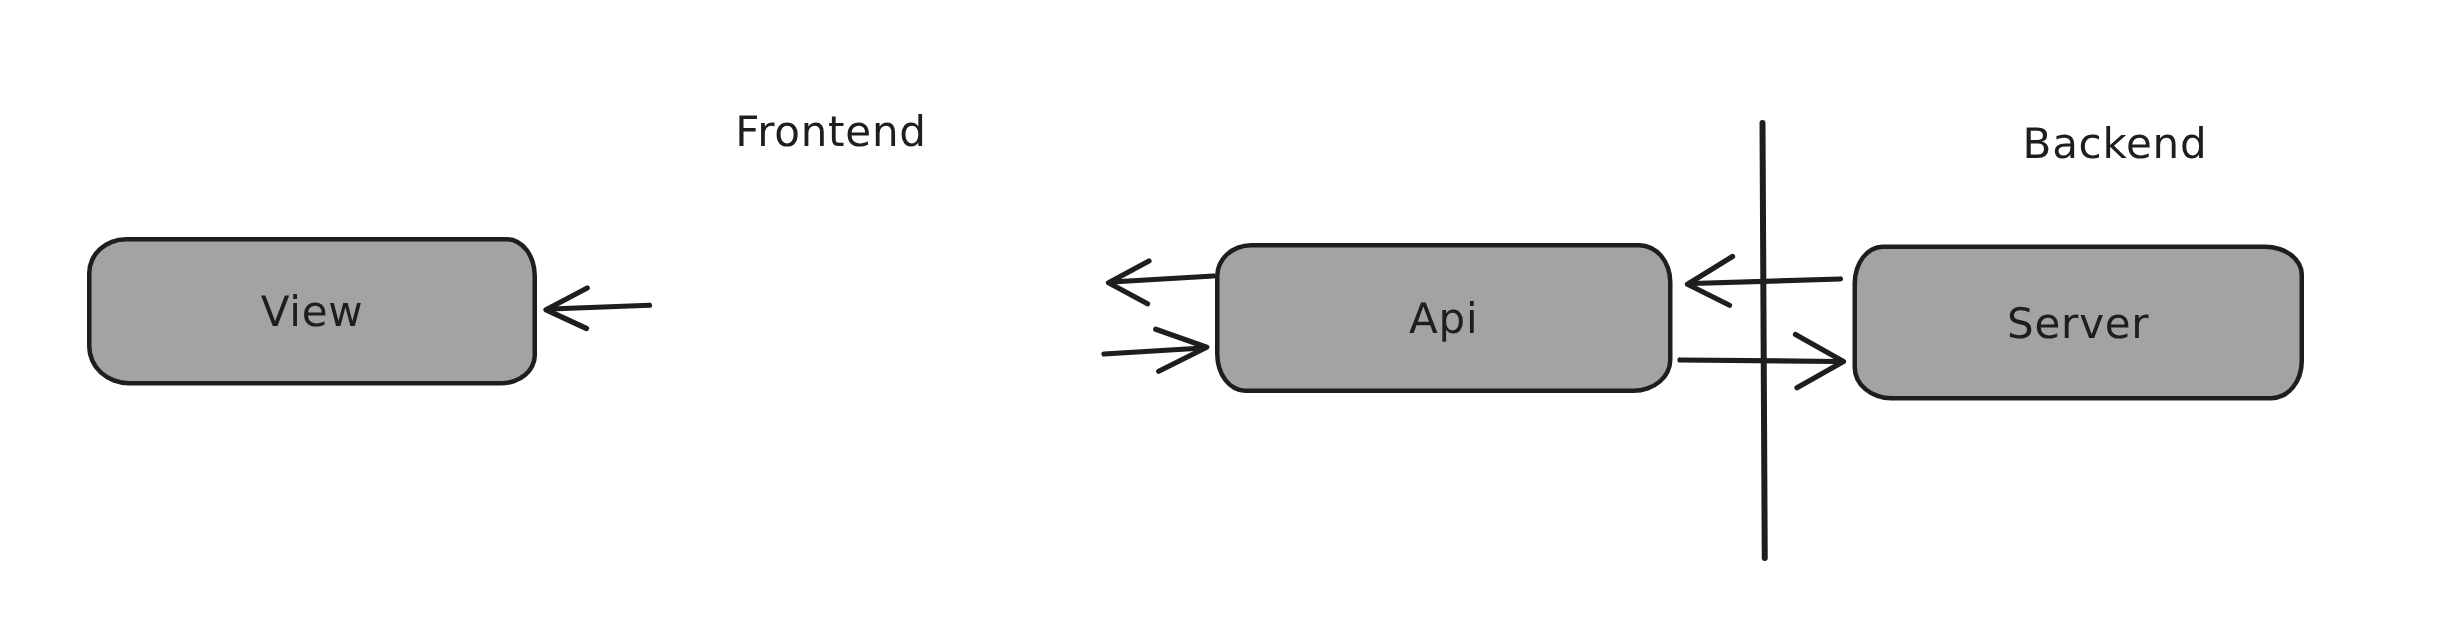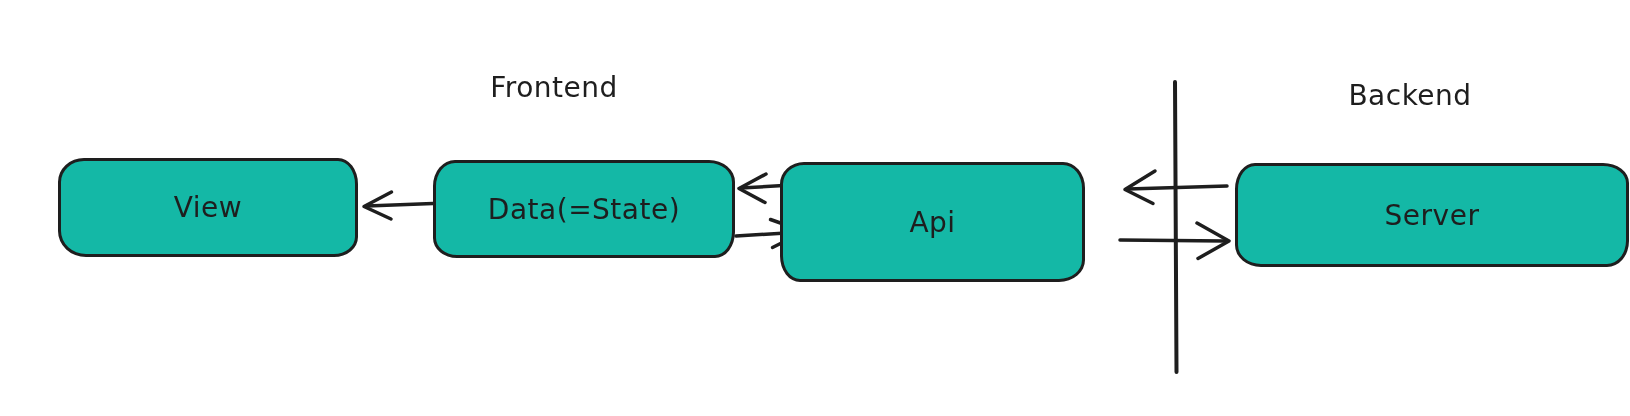--- a/index.html
+++ b/index.html
@@ -15,34 +15,34 @@
   }
   .connector-layer {
     position: absolute;
     left: 0; top: 0;
     width: 1630px;
     height: 416px;
   }
   .node {
     position: absolute;
     border: 3.5px solid #1e1e1e;
-    background: #14b8a6;
+    background: #a3a3a3;
     display: flex;
     align-items: center;
     justify-content: center;
     font-size: 28px;
     letter-spacing: 0.5px;
   }
   .node-view   { left: 58px;   top: 158px; width: 300px; height: 99px;
                  border-radius: 26px 20px 24px 28px / 24px 26px 20px 26px; }
   .node-data   { left: 433px;  top: 160px; width: 302px; height: 98px;
                  border-radius: 22px 26px 20px 24px / 26px 22px 26px 20px; }
-  .node-api    { left: 780px;  top: 162px; width: 305px; height: 120px;
+  .node-api    { left: 810px;  top: 162px; width: 305px; height: 100px;
                  border-radius: 24px 22px 26px 20px / 22px 26px 22px 26px; }
-  .node-server { left: 1235px; top: 163px; width: 394px; height: 104px;
+  .node-server { left: 1235px; top: 163px; width: 301px; height: 104px;
                  border-radius: 20px 26px 22px 26px / 26px 20px 26px 22px; }
   .region-label {
     position: absolute;
     width: 220px;
     text-align: center;
     font-size: 28px;
     letter-spacing: 0.5px;
     line-height: 1.1;
   }
   .label-frontend { left: 444px;  top: 73px; }
@@ -84,23 +84,20 @@
   </svg>
 
   <div class="region-label label-backend">Backend</div>
 
   <div class="region-label label-frontend">Frontend</div>
 
   <div class="node node-view">
     <span>View</span>
   </div>
 
-  <div class="node node-data">
-    <span>Data(=State)</span>
-  </div>
 
   <div class="node node-api">
     <span>Api</span>
   </div>
 
   <div class="node node-server">
     <span>Server</span>
   </div>
 
 </div>

